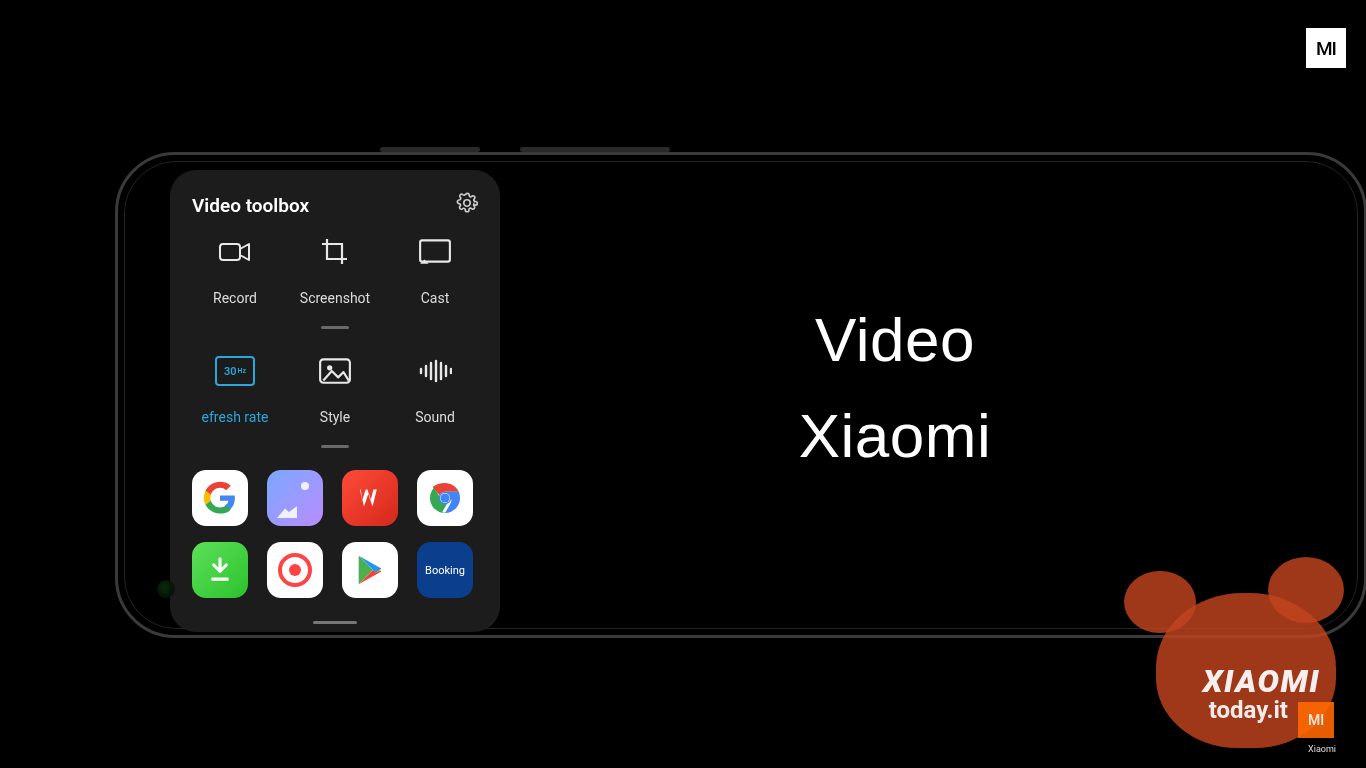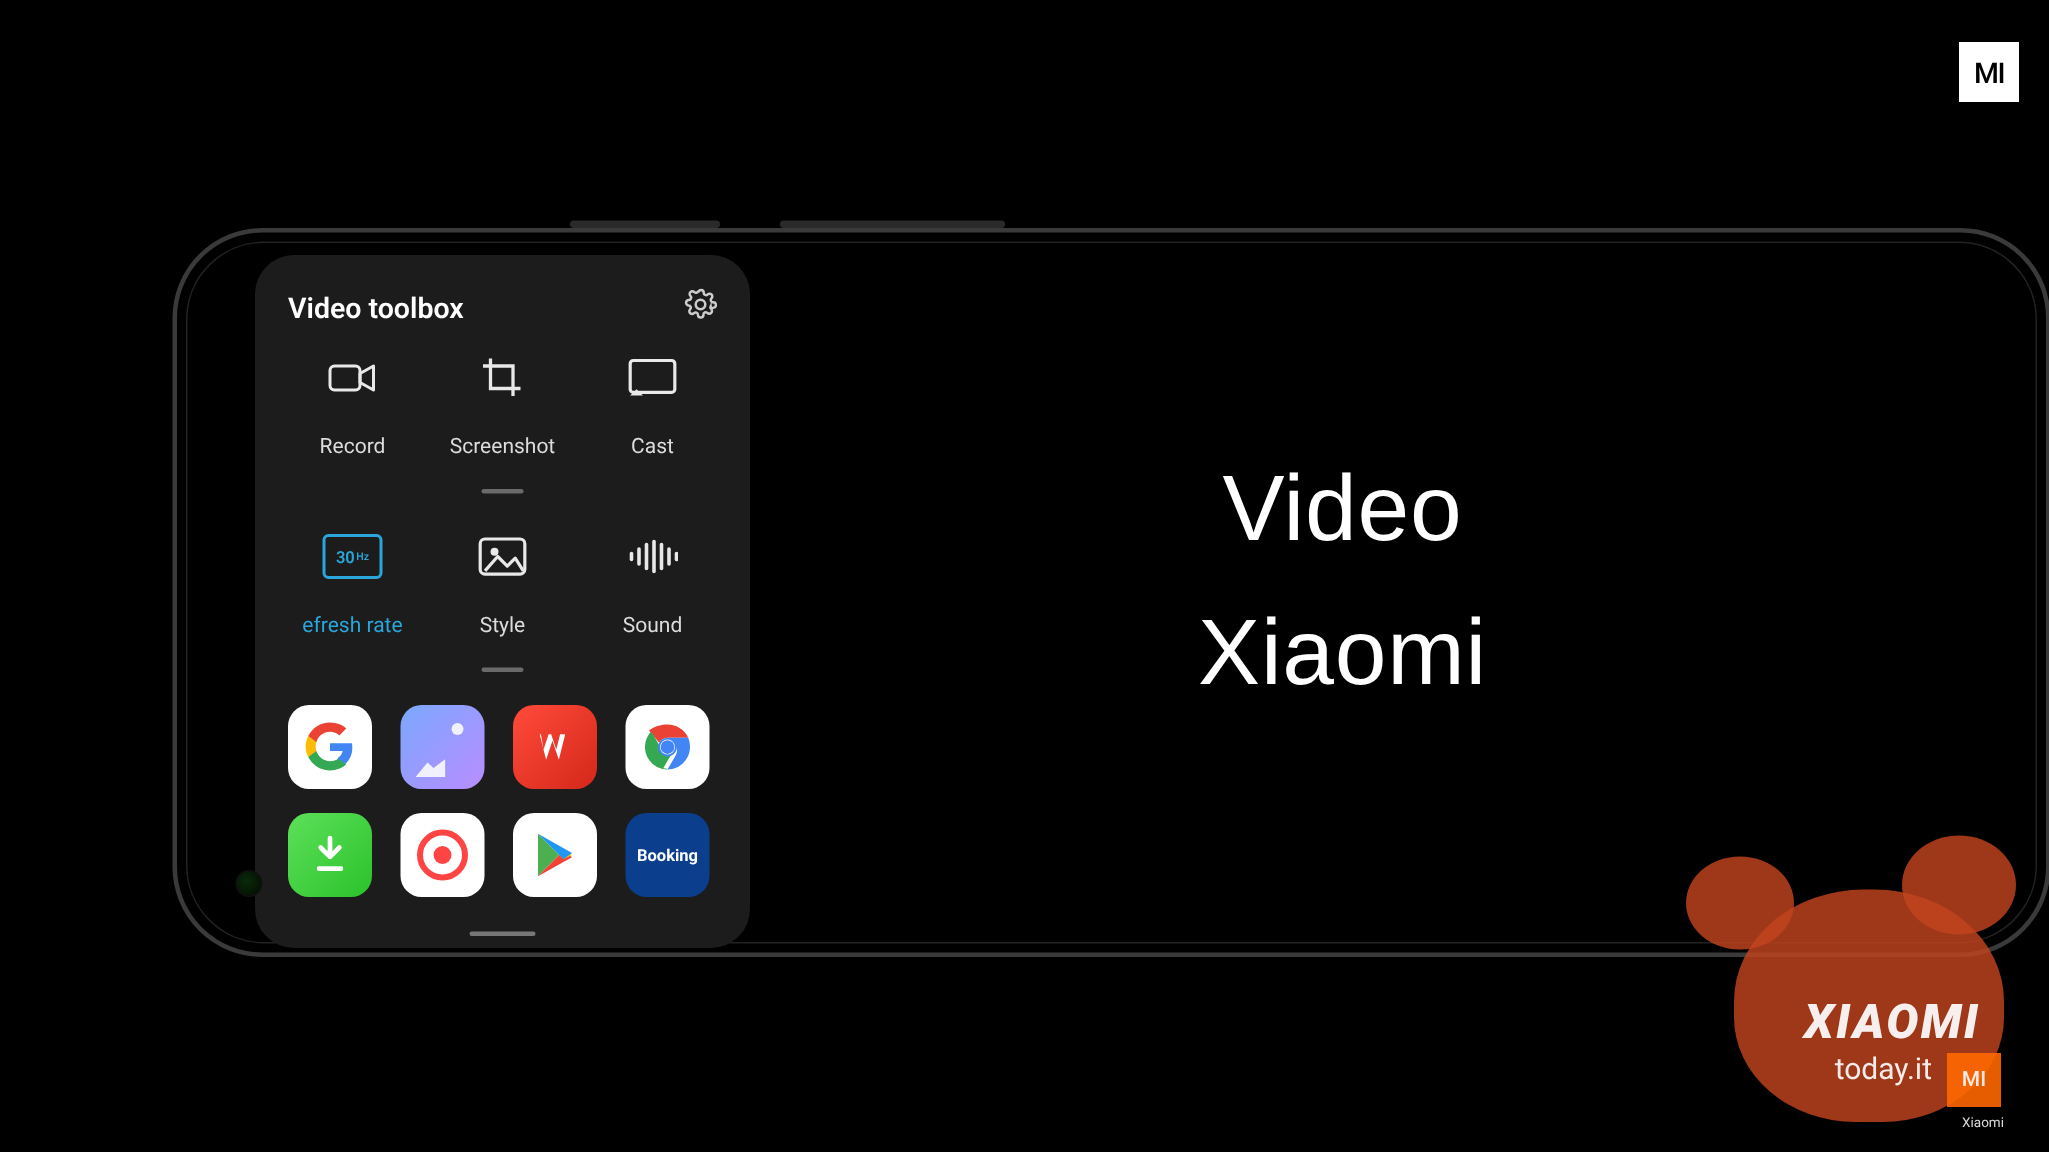--- a/index.html
+++ b/index.html
@@ -173,21 +173,21 @@
   .app-gallery::after { content:""; position:absolute; bottom:8px; left:10px; width:20px; height:12px; background:#fff; opacity:0.85; clip-path: polygon(0 100%, 40% 20%, 60% 50%, 100% 0, 100% 100%); }
   .app-gallery::before { content:""; position:absolute; top:12px; right:14px; width:8px; height:8px; background:#fff; opacity:0.85; border-radius:50%; }
   .app-wps { background: linear-gradient(135deg, #ff4a3a, #d4281a); color:#fff; }
   .app-chrome { background: #fff; position: relative; }
   .app-download { background: linear-gradient(135deg, #5de05a, #2bc22b); color:#fff; }
   .app-recorder { background: #fff; position: relative; }
   .app-recorder::after { content:""; width:26px; height:26px; border-radius:50%; border:4px solid #f44; background:#fff; }
   .app-recorder { display:flex; align-items:center; justify-content:center; }
   .app-recorder .inner-dot { position:absolute; width:12px; height:12px; background:#f44; border-radius:50%; }
   .app-play { background: #fff; position: relative; }
-  .app-booking { background: #0b3e8c; color:#fff; font-size:11px; font-weight:700; }
+  .app-booking { background: #0b3e8c; color:#fff; font-size:11px; font-weight:400; }
   .home-indicator {
     position: absolute;
     bottom: 8px;
     left: 50%;
     transform: translateX(-50%);
     width: 44px;
     height: 3px;
     background: #777;
     border-radius: 2px;
   }
@@ -230,22 +230,22 @@
     font-weight: 900;
     letter-spacing: 1.5px;
     opacity: 0.92;
     font-style: italic;
   }
   .wm-sub {
     position: absolute;
     right: 78px;
     bottom: 44px;
     color: #fff;
-    font-size: 20px;
-    font-weight: 400;
+    font-size: 24px;
+    font-weight: 700;
     opacity: 0.9;
   }
   .wm-mi {
     position: absolute;
     right: 32px;
     bottom: 30px;
     width: 36px;
     height: 36px;
     background: #ff6800;
     opacity: 0.9;

